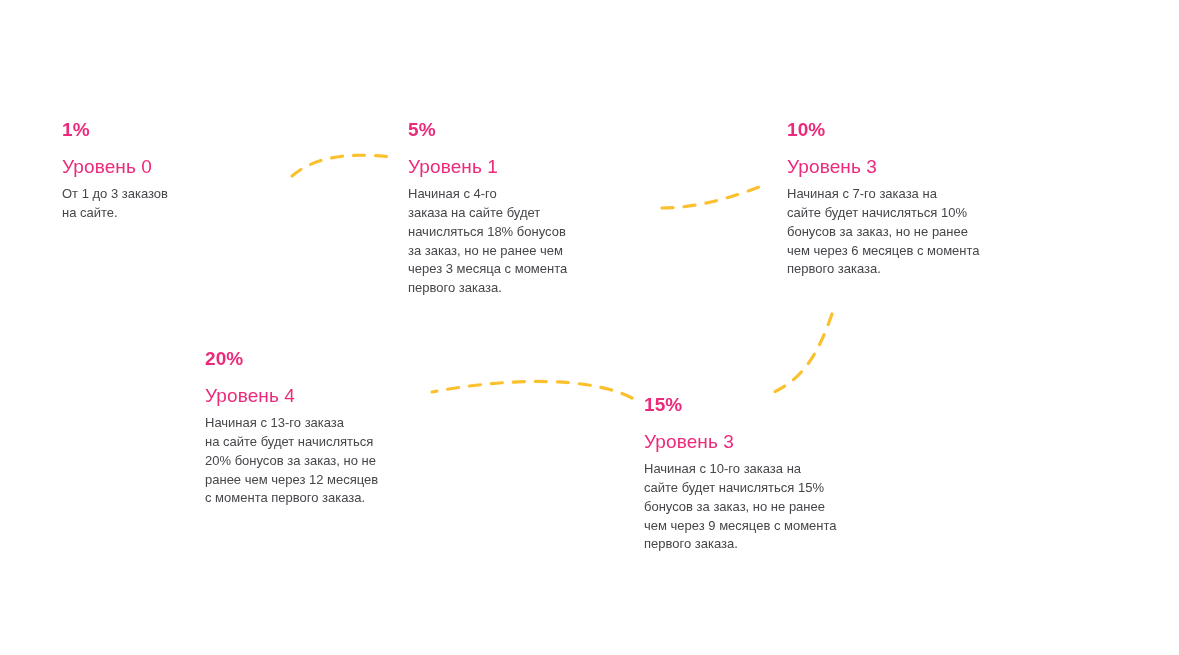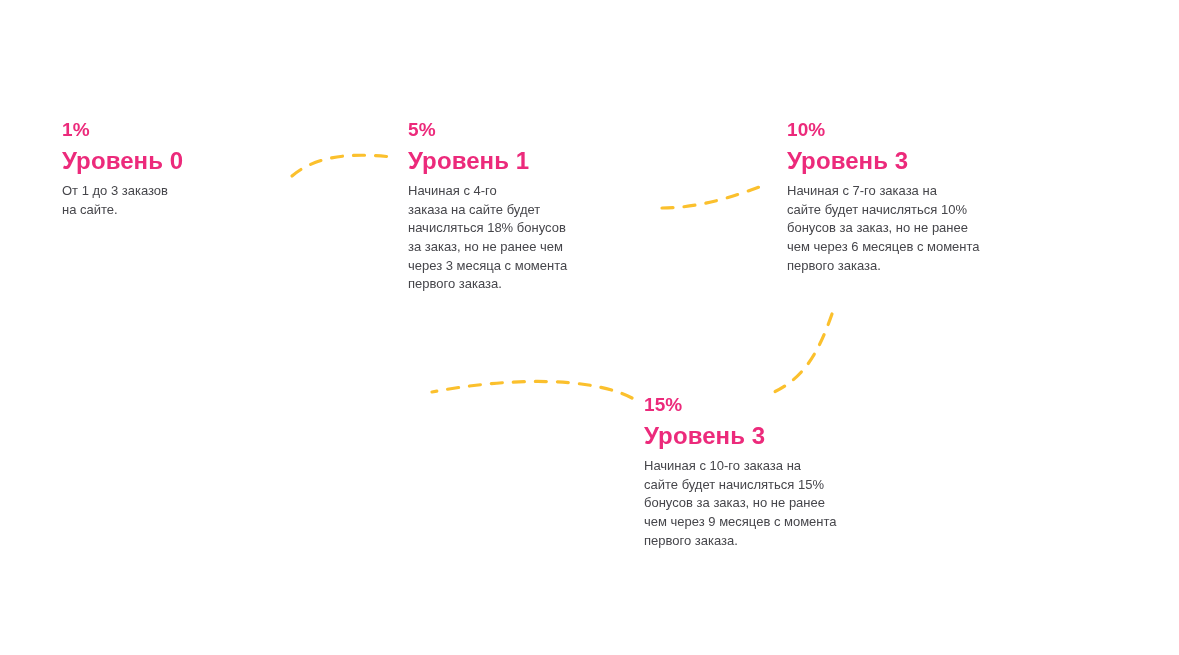--- a/index.html
+++ b/index.html
@@ -24,25 +24,25 @@
   }
   .pct {
     font-size: 19px;
     font-weight: bold;
     color: #ec2a7b;
     line-height: 1.3;
     margin: 0 0 1px 0;
     letter-spacing: 0.1px;
   }
   .lvl {
-    font-size: 24px;
-    font-weight: bold;
+    font-size: 19px;
+    font-weight: normal;
     color: #ec2a7b;
     line-height: 1.3;
-    margin: 2px 0 6px 0;
+    margin: 12px 0 6px 0;
     letter-spacing: 0.1px;
   }
   .desc {
     font-size: 13px;
     font-weight: normal;
     color: #46464b;
     line-height: 1.44;
     margin: 0;
     white-space: pre-line;
   }
@@ -105,14 +105,23 @@
   <div class="level-block" style="left:644px; top:393px; width:350px;">
     <div class="pct">15%</div>
     <div class="lvl">Уровень 3</div>
     <div class="desc">Начиная с 10-го заказа на
 сайте будет начисляться 15%
 бонусов за заказ, но не ранее
 чем через 9 месяцев с момента
 первого заказа.</div>
   </div>
 
+  <div class="level-block" style="left:205px; top:347px; width:330px;">
+    <div class="pct">20%</div>
+    <div class="lvl">Уровень 4</div>
+    <div class="desc">Начиная с 13-го заказа
+на сайте будет начисляться
+20% бонусов за заказ, но не
+ранее чем через 12 месяцев
+с момента первого заказа.</div>
+  </div>
 
 </div>
 
 </body></html>

